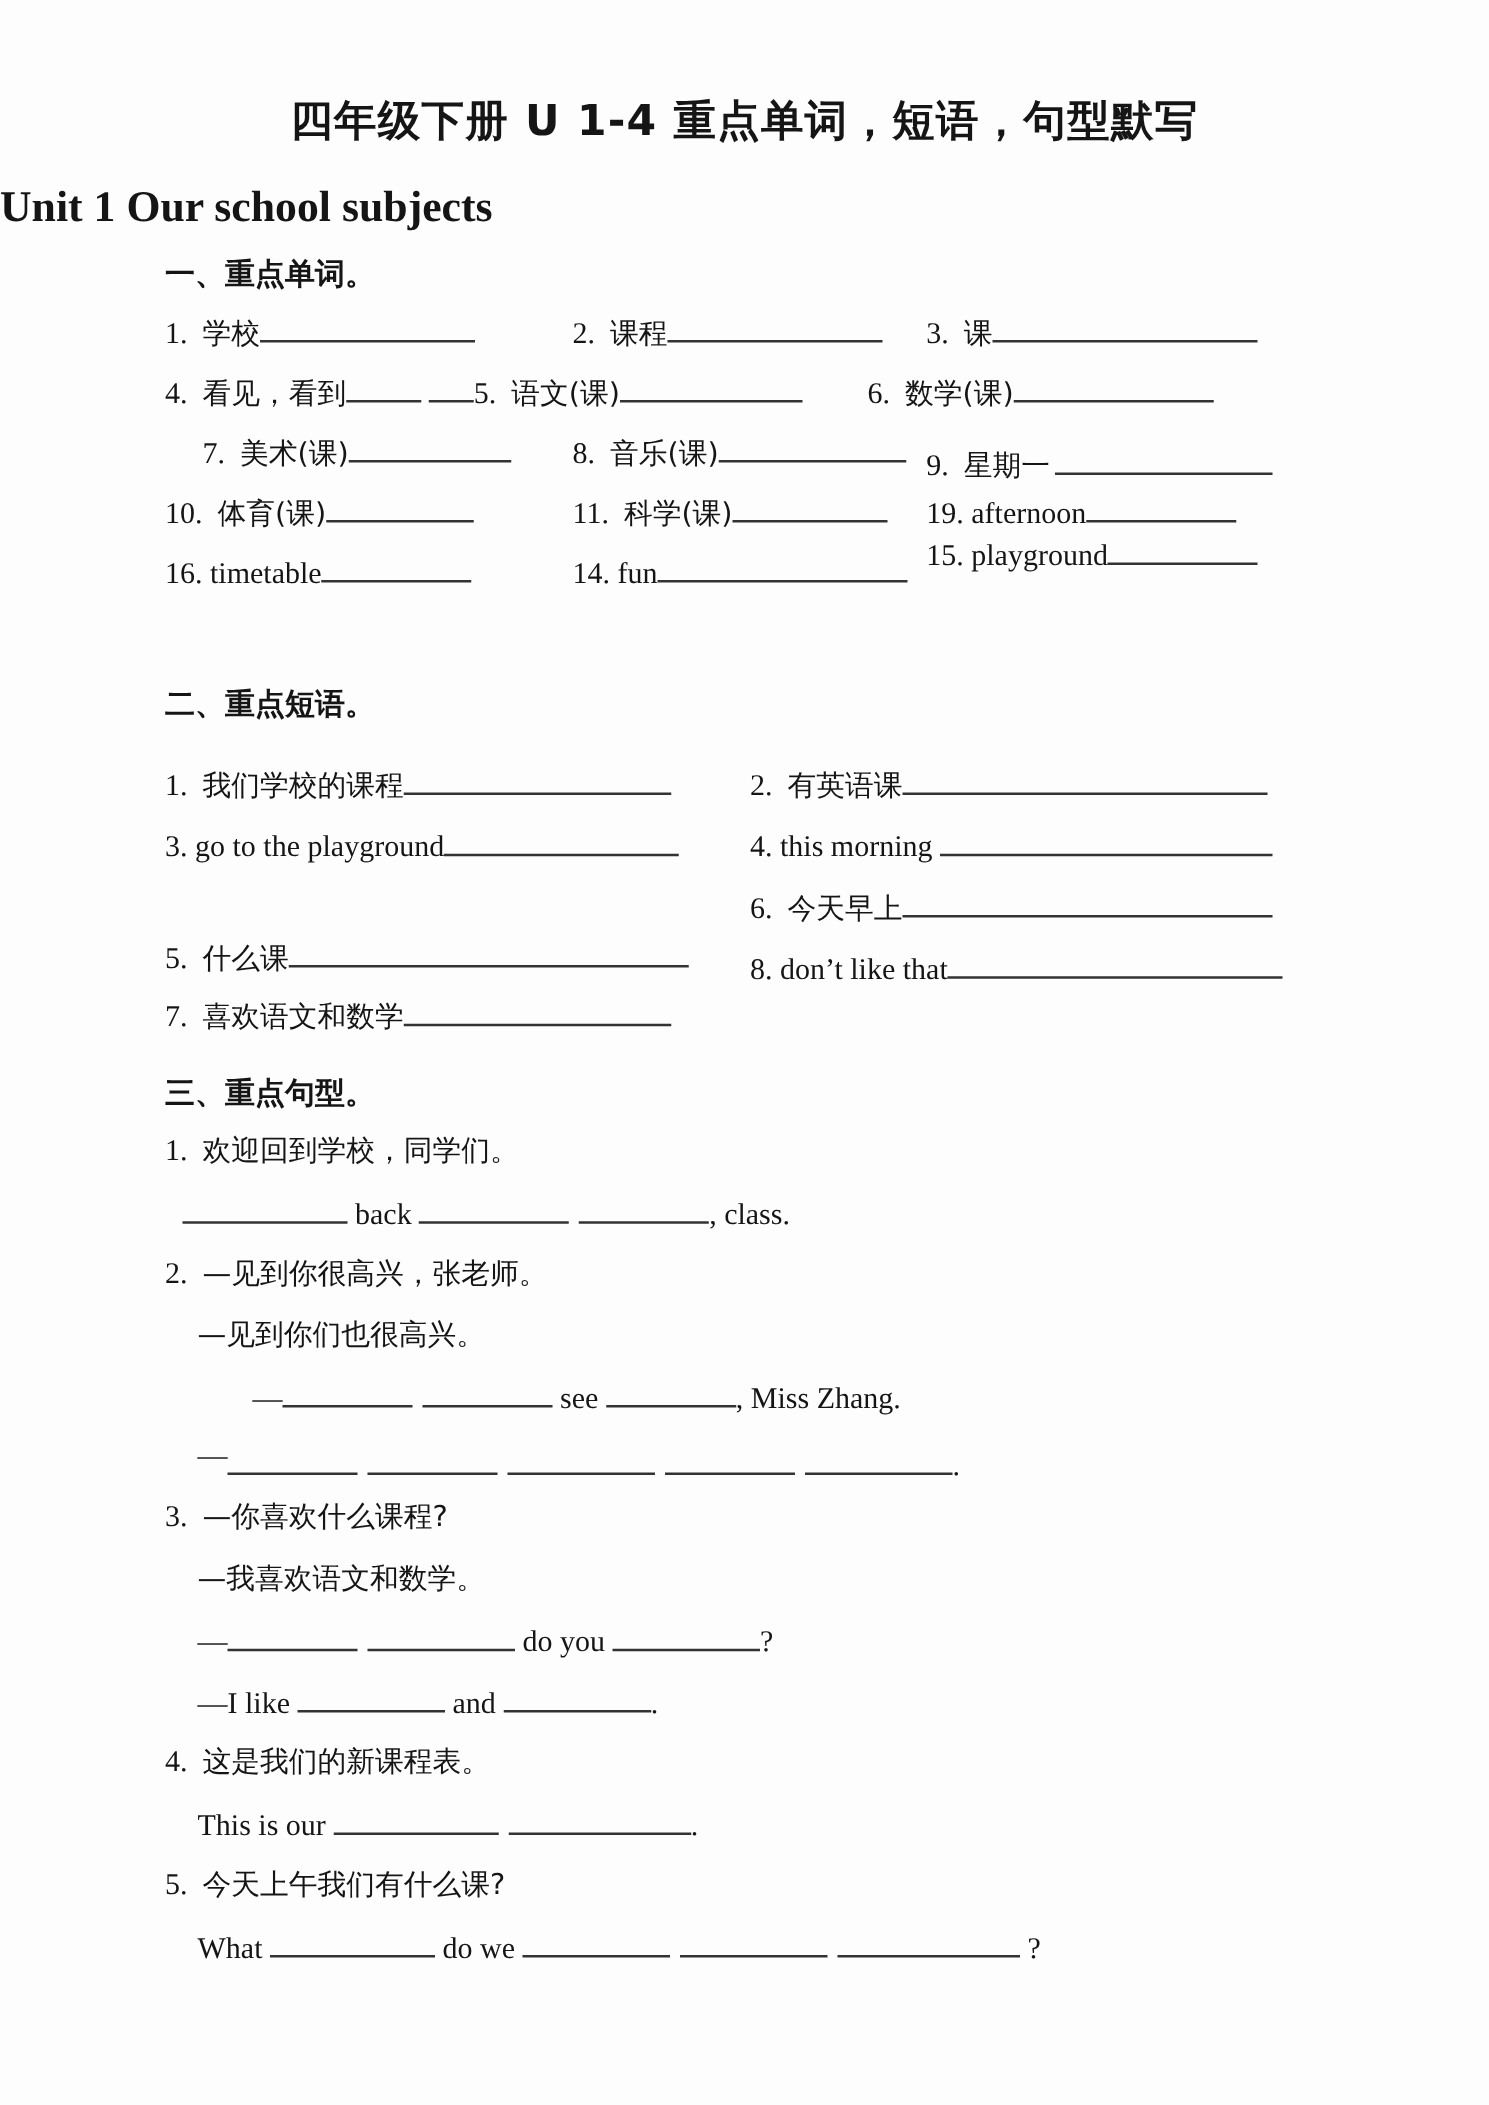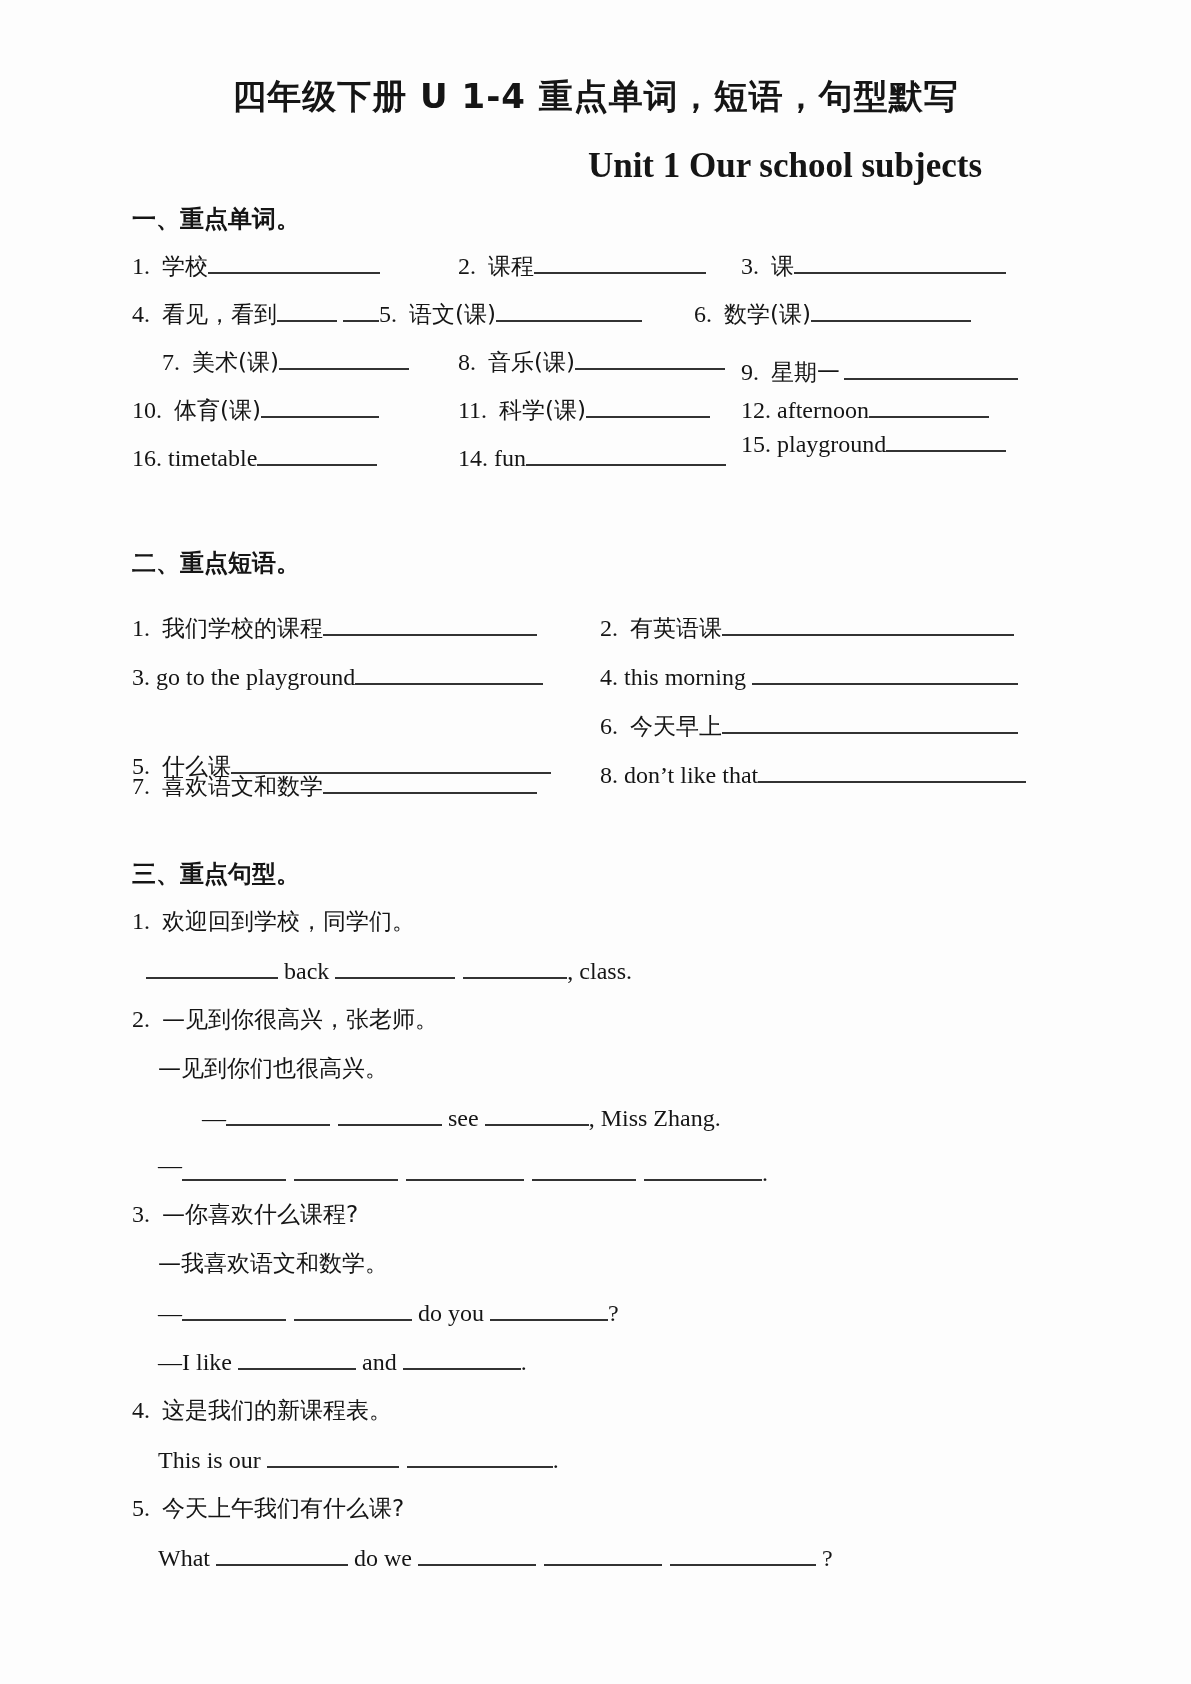--- a/index.html
+++ b/index.html
@@ -6,21 +6,21 @@
   body {
     width: 1191px; height: 1684px; background: #fdfdfd; position: relative; overflow: hidden;
     font-family: "Liberation Serif", "DejaVu Serif", serif; color: #151515;
   }
   .abs { position: absolute; white-space: nowrap; }
   .title {
     left: 0; width: 1191px; text-align: center; top: 74px;
     font-family: "DejaVu Sans", "Liberation Sans", sans-serif; font-weight: bold; font-size: 34px; letter-spacing: 1px;
   }
   .subtitle {
-    left: 0; width: 982px; text-align: right; top: 146px;
+    left: 0; width: 982px; text-align: left; top: 146px;
     font-family: "Liberation Serif", serif; font-weight: bold; font-size: 35px;
   }
   .sec-head {
     font-family: "DejaVu Sans", sans-serif; font-weight: bold; font-size: 24px; left: 132px;
   }
   .item { font-size: 24px; line-height: 30px; }
   .cjk { font-family: "DejaVu Sans", sans-serif; font-size: 23px; }
   .blank {
     display: inline-block; border-bottom: 2px solid #333; height: 22px; vertical-align: baseline; margin-right: 0;
   }
@@ -73,21 +73,21 @@
 
 <div class="abs item" style="left:132px; top:394px;">
   <span class="num">10.</span>&nbsp;
   <span class="cjk">体育(课)</span><span class="blank" style="width:118px"></span>
 </div>
 <div class="abs item" style="left:458px; top:394px;">
   <span class="num">11.</span>&nbsp;
   <span class="cjk">科学(课)</span><span class="blank" style="width:124px"></span>
 </div>
 <div class="abs item" style="left:741px; top:394px;">
-  <span class="num">12.</span>
+  <span class="num">19.</span>
   <span>afternoon</span><span class="blank" style="width:120px"></span>
 </div>
 
 <div class="abs item" style="left:132px; top:442px;">
   <span class="num">16.</span>
   <span>timetable</span><span class="blank" style="width:120px"></span>
 </div>
 <div class="abs item" style="left:458px; top:442px;">
   <span class="num">14.</span>
   <span>fun</span><span class="blank" style="width:200px"></span>
@@ -119,21 +119,21 @@
 
 <div class="abs item" style="left:132px; top:710px;margin-top:40px;">
   <span class="num">5.</span>&nbsp;
   <span class="cjk">什么课</span><span class="blank" style="width:320px"></span>
 </div>
 <div class="abs item" style="left:600px; top:710px;">
   <span class="num">6.</span>&nbsp;
   <span class="cjk">今天早上</span><span class="blank" style="width:296px"></span>
 </div>
 
-<div class="abs item" style="left:132px; top:770px;text-align:center;">
+<div class="abs item" style="left:132px; top:797px;text-align:center;">
   <span class="num">7.</span>&nbsp;
   <span class="cjk">喜欢语文和数学</span><span class="blank" style="width:214px"></span>
 </div>
 <div class="abs item" style="left:600px; top:759px;">
   <span class="num">8.</span>
   <span>don’t like that</span><span class="blank" style="width:268px"></span>
 </div>
 
 <div class="abs sec-head" style="top:858px;">三、重点句型。</div>
 

